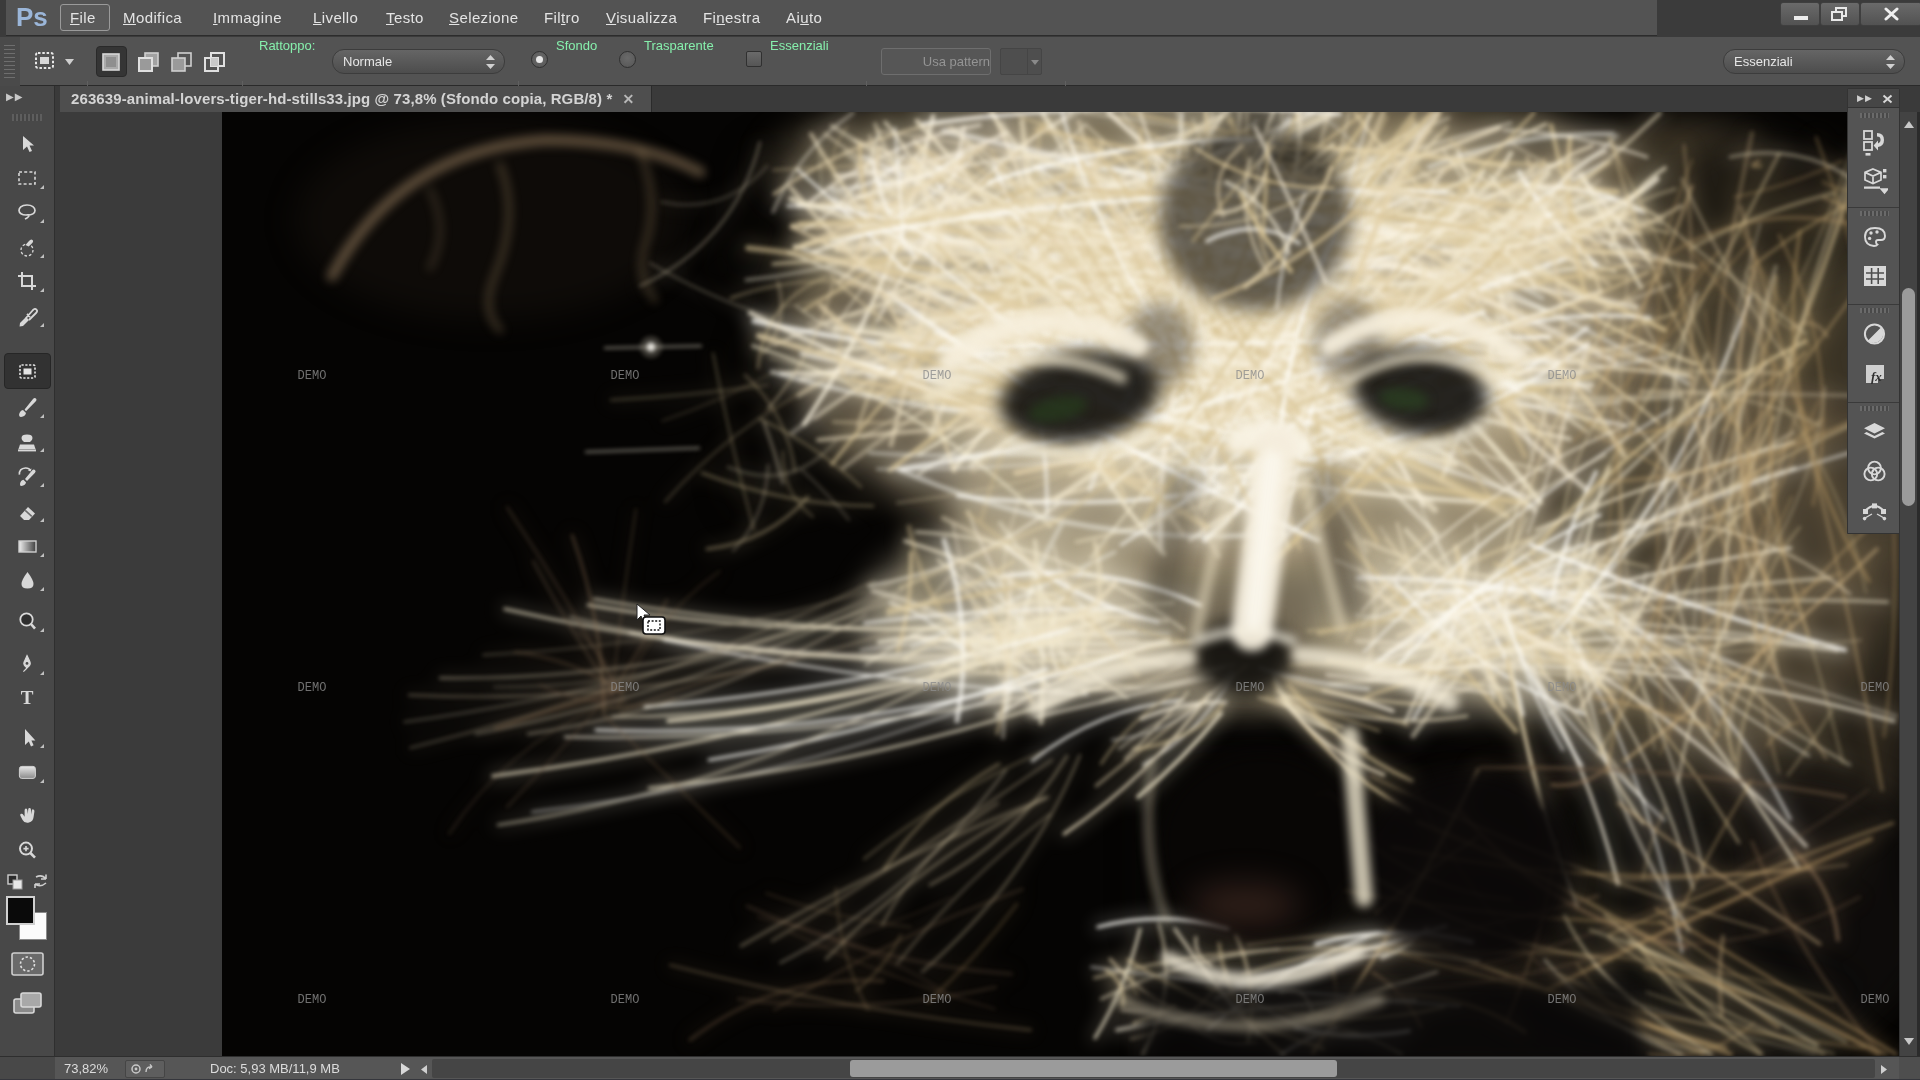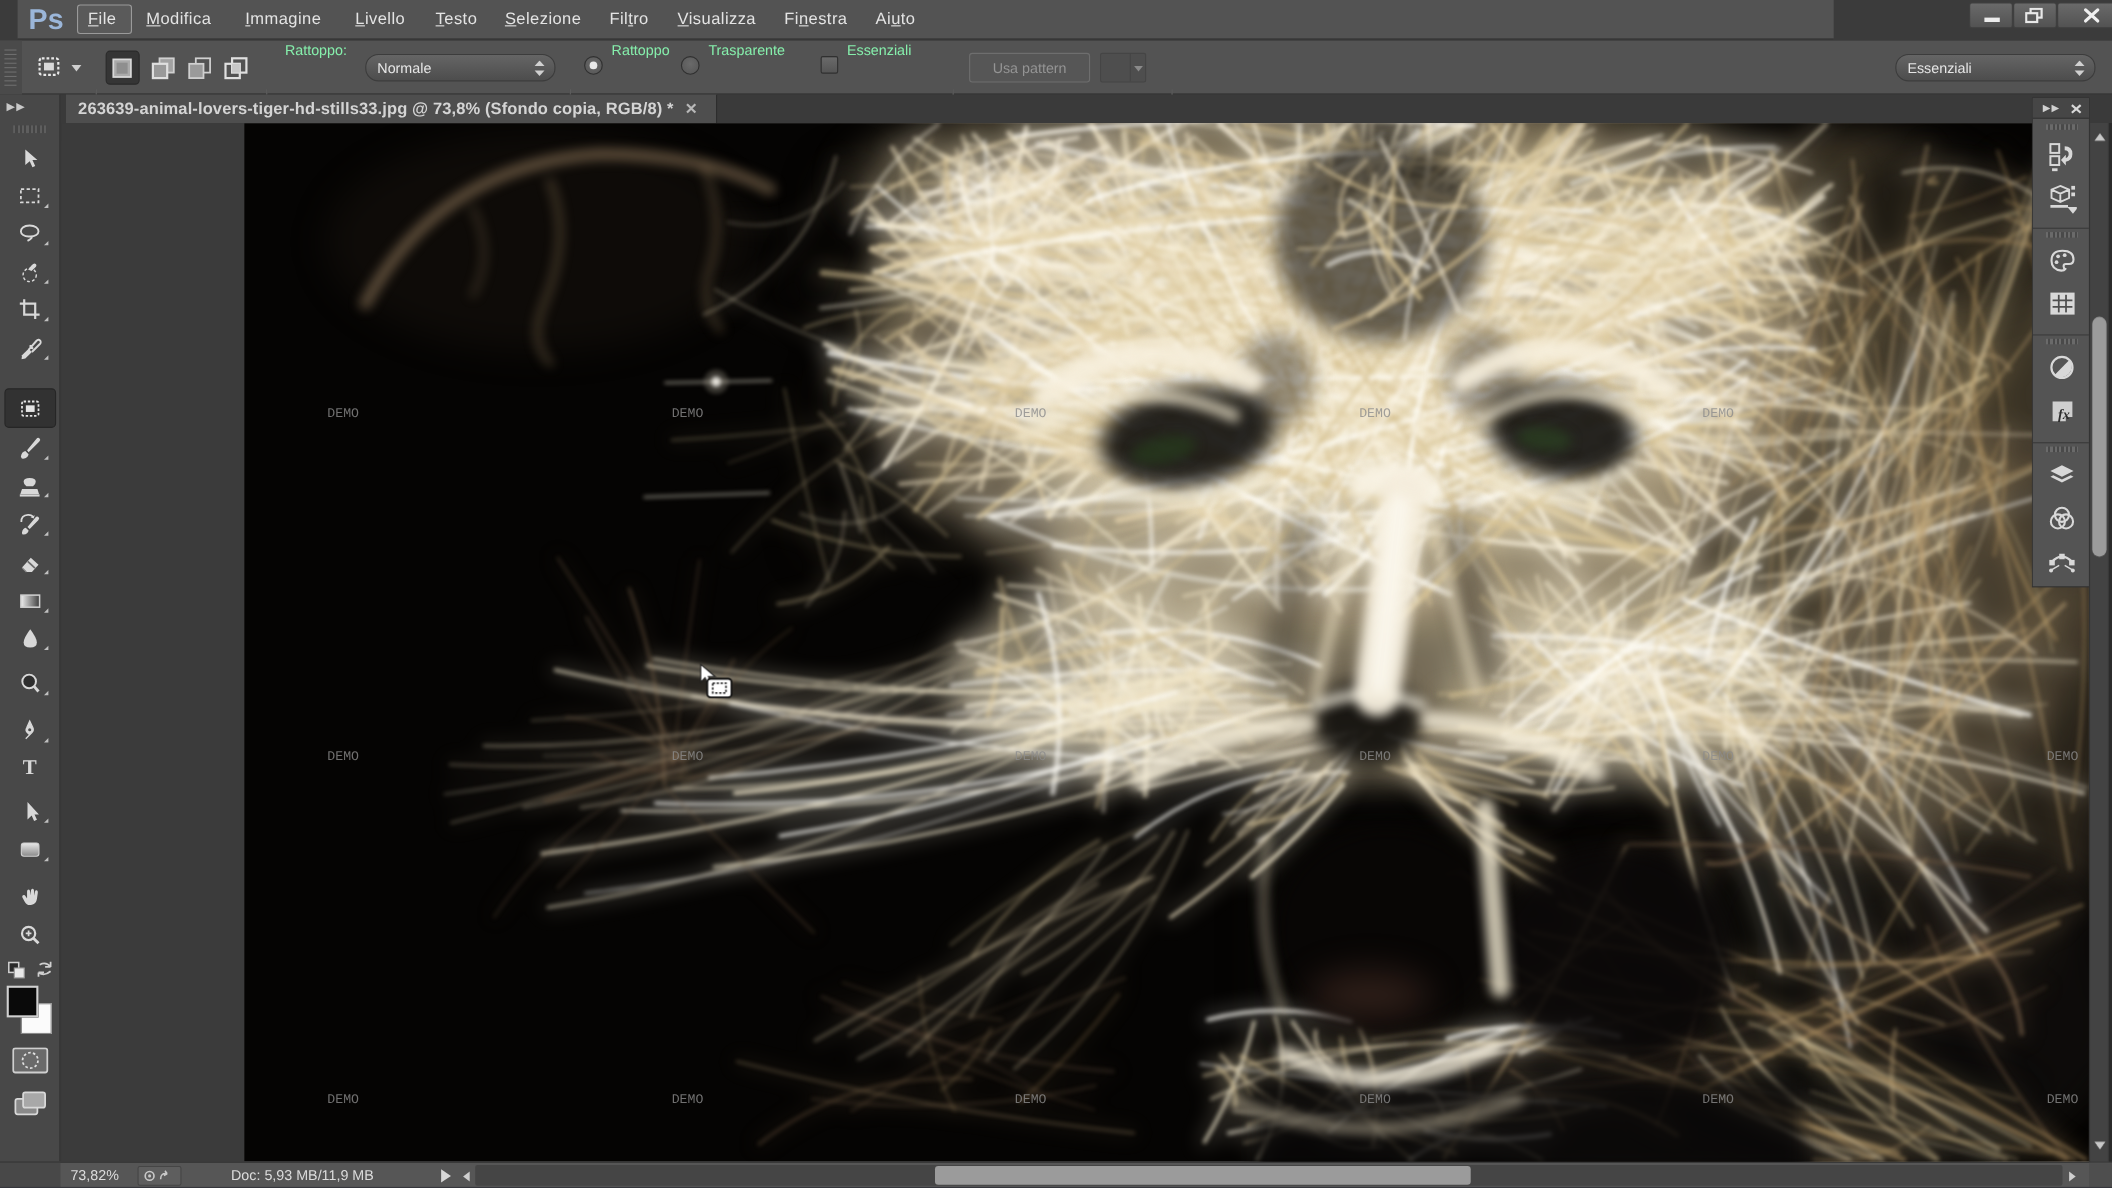--- a/index.html
+++ b/index.html
@@ -1,17 +1,17 @@
 <!DOCTYPE html>
 <html><head><meta charset="utf-8"><title>ps</title>
 <style>
 *{margin:0;padding:0;box-sizing:border-box}
 body{width:1920px;height:1080px;overflow:hidden;background:#3b3b3b;font-family:"Liberation Sans",sans-serif;position:relative}
 .abs{position:absolute}
-#menubar{left:16px;top:0;width:1651px;height:36px;background:#535353;border-bottom:1px solid #2c2c2c}
+#menubar{left:6px;top:0;width:1651px;height:36px;background:#535353;border-bottom:1px solid #2c2c2c}
 .mi{position:absolute;top:9px;font-size:15px;color:#e4e4e4;letter-spacing:0.4px}
 #optbar{left:0;top:37px;width:1920px;height:49px;background:#535353;border-bottom:1px solid #2a2a2a}
 #tabbar{left:55px;top:86px;width:1865px;height:42px;background:#3a3a3a}
 #tab1{position:absolute;left:5px;top:0;width:592px;height:26px;background:#4e4e4e;border-right:1px solid #2b2b2b;color:#d4d4d4;font-size:15px;font-weight:bold;line-height:26px;padding-left:11px;letter-spacing:0.1px;white-space:nowrap}
 #toolcol{left:0;top:86px;width:55px;height:970px;background:#484848;border-right:1px solid #2f2f2f}
 #paste{left:56px;top:112px;width:1843px;height:944px;background:#3b3b3b}
 #vscroll{left:1899px;top:112px;width:18px;height:944px;background:#434343;border-left:1px solid #333}
 #vthumb{position:absolute;left:2px;top:176px;width:13px;height:218px;background:#9b9b9b;border-radius:7px}
 #redge{left:1917px;top:112px;width:3px;height:944px;background:#2b2b2b}
 #statusbar{left:0;top:1056px;width:1920px;height:24px;background:#565656;border-top:1px solid #2e2e2e}
@@ -91,27 +91,27 @@
 <div class="sep" style="left:242px"></div>
 <div class="glabel" style="left:259px">Rattoppo:</div>
 <div class="ddown" style="left:332px;top:12px;width:173px;height:25px;line-height:24px"><span style="padding-left:10px">Normale</span>
 <svg class="abs" style="right:8px;top:5px" width="11" height="14">
         <path d="M5.5 0 L10 5 L1 5 Z" fill="#d0d0d0"></path>
         <path d="M5.5 14 L1 9 L10 9 Z" fill="#d0d0d0"></path>
       </svg></div>
 <div class="sep" style="left:518px"></div>
 <div class="abs" style="left:531px;top:14px;width:17px;height:17px;border-radius:50%;background:radial-gradient(circle at 50% 40%,#6a6a6a,#555);border:1px solid #303030"></div>
 <div class="abs" style="left:536px;top:19px;width:7px;height:7px;border-radius:50%;background:#e8e8e8"></div>
-<div class="glabel" style="left:556px">Rattoppo</div>
+<div class="glabel" style="left:556px">Sfondo</div>
 <div class="abs" style="left:619px;top:14px;width:17px;height:17px;border-radius:50%;background:radial-gradient(circle at 50% 40%,#6a6a6a,#555);border:1px solid #303030"></div>
 <div class="glabel" style="left:644px">Trasparente</div>
 <div class="abs" style="left:746px;top:14px;width:16px;height:16px;border-radius:2px;background:linear-gradient(#6a6a6a,#555);border:1px solid #303030"></div>
 <div class="glabel" style="left:770px">Essenziali</div>
 <div class="sep" style="left:866px"></div>
-<div class="abs" style="left:881px;top:11px;width:110px;height:27px;border:1px solid #6e6e6e;border-radius:3px;background:#565656;color:#949494;font-size:13px;text-align:center;line-height:25px">Usa pattern</div>
+<div class="abs" style="left:881px;top:11px;width:110px;height:27px;border:1px solid #6e6e6e;border-radius:3px;background:#565656;color:#949494;font-size:13px;text-align:right;line-height:25px">Usa pattern</div>
 <div class="abs" style="left:1000px;top:11px;width:42px;height:27px;border:1px solid #454545;border-radius:2px;background:#4e4e4e">
 <div class="abs" style="right:0;top:0;width:14px;height:25px;border-left:1px solid #454545"><svg width="14" height="25">
           <path d="M3 11 l8 0 l-4 5 z" fill="#8a8a8a"></path>
         </svg></div>
     </div>
 <div class="sep" style="left:1065px"></div>
 <div class="ddown" style="left:1723px;top:12px;width:182px;height:25px;line-height:24px"><span style="padding-left:10px">Essenziali</span>
 <svg class="abs" style="right:8px;top:5px" width="11" height="14">
         <path d="M5.5 0 L10 5 L1 5 Z" fill="#d0d0d0"></path>
         <path d="M5.5 14 L1 9 L10 9 Z" fill="#d0d0d0"></path>

